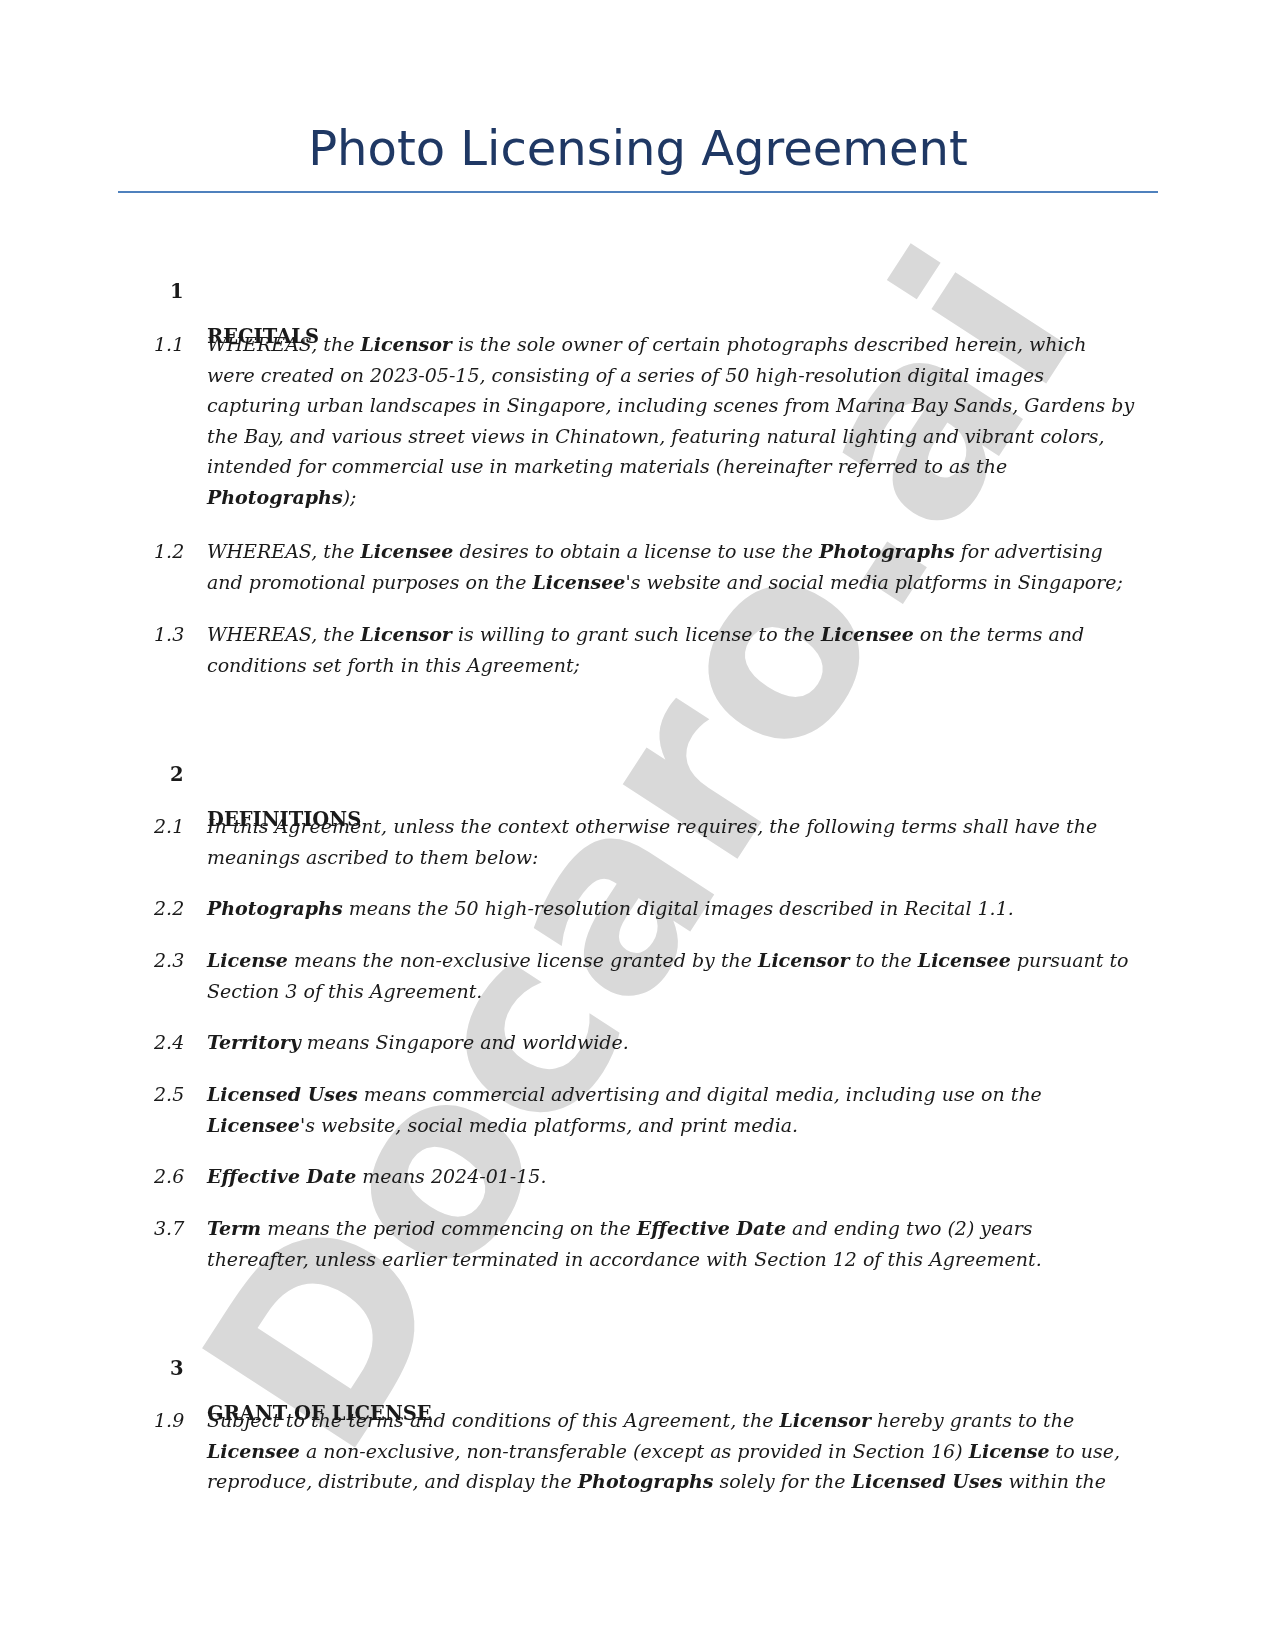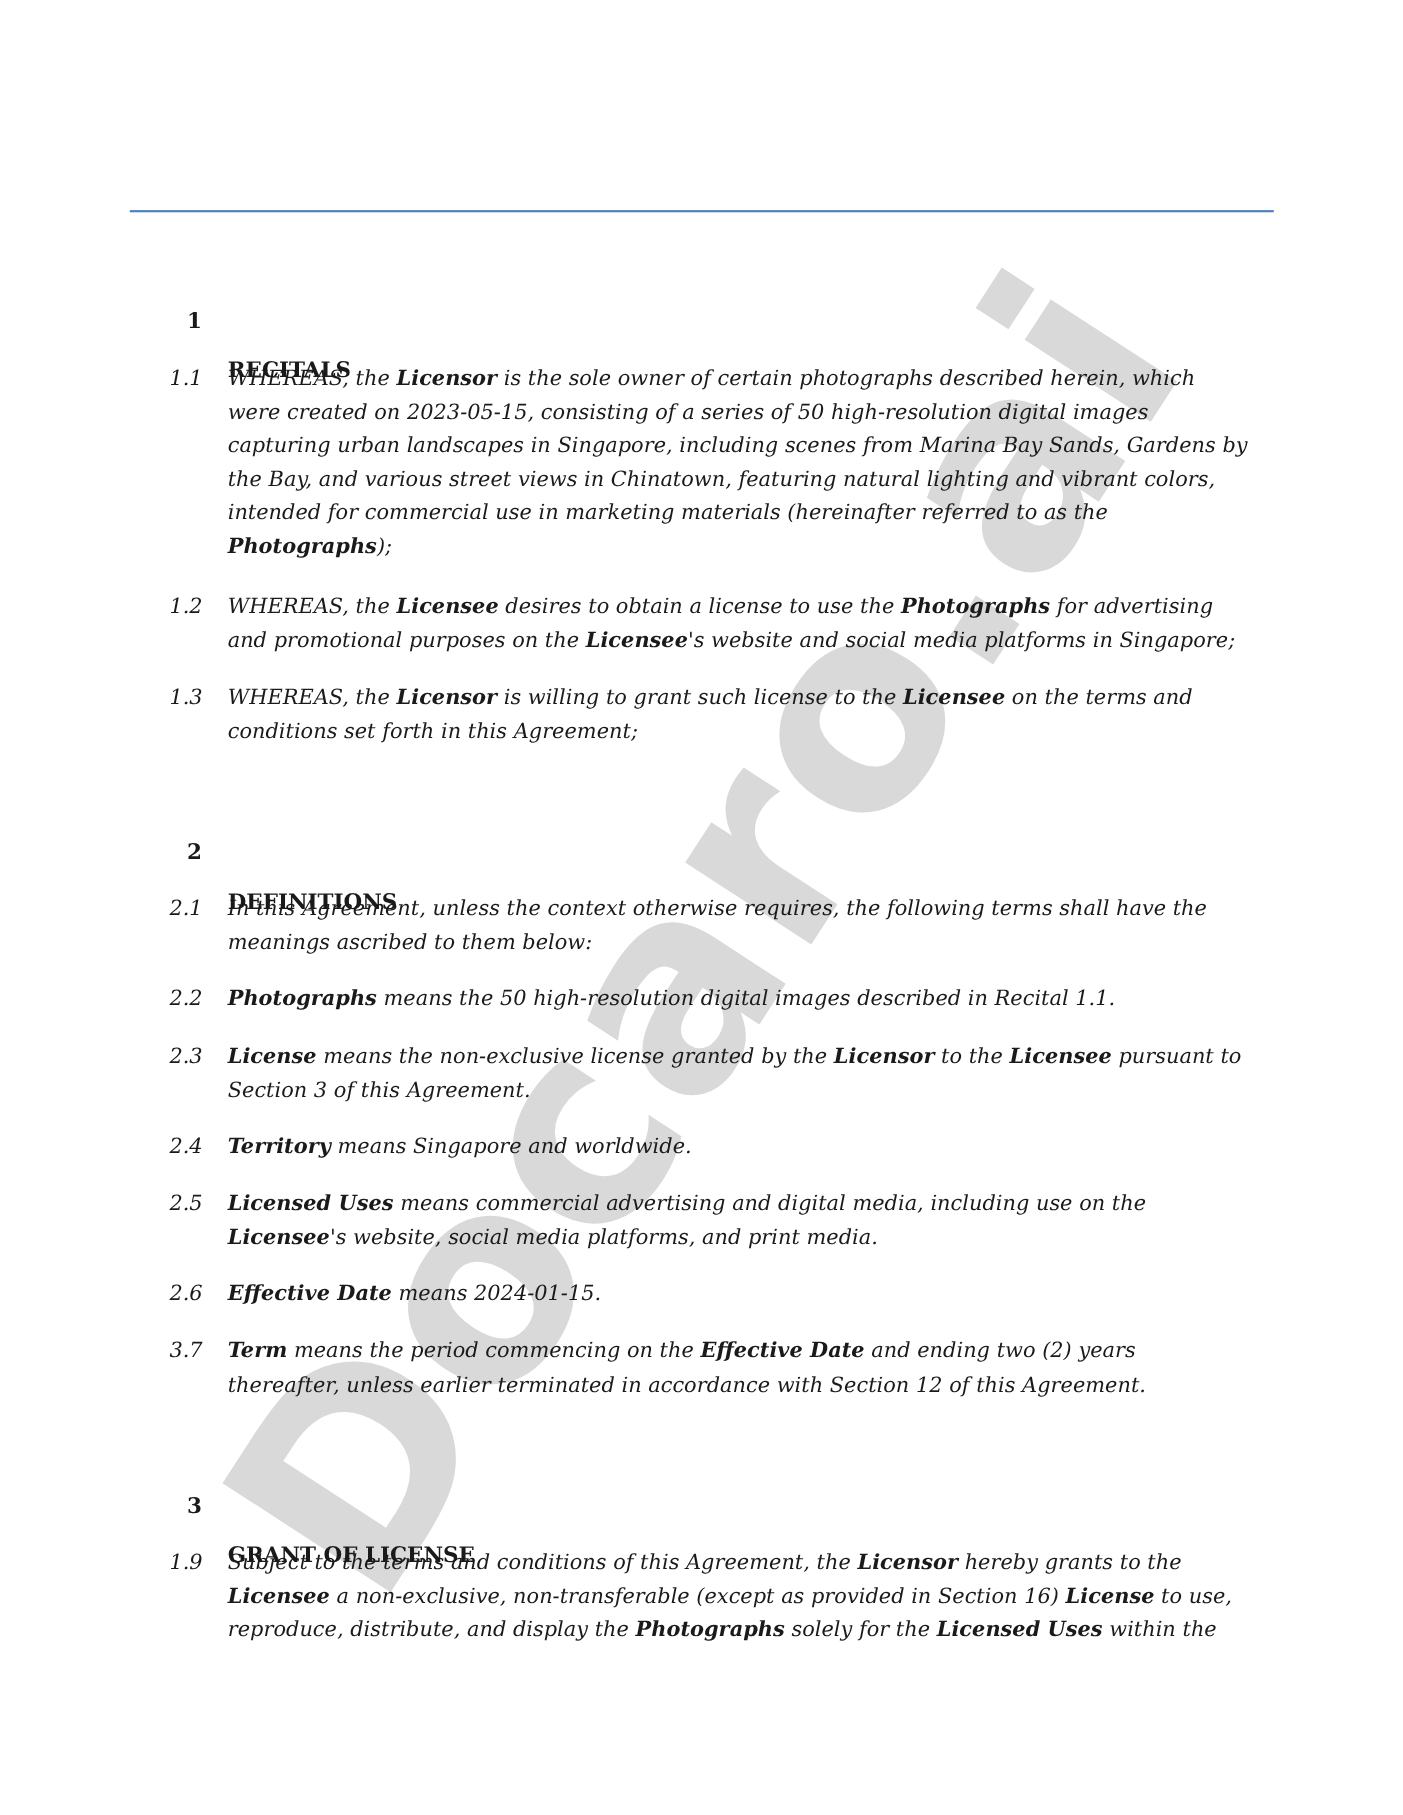--- a/index.html
+++ b/index.html
@@ -27,20 +27,21 @@
     .clause .num { position: absolute; left: 154px; font-style: italic; }
     .clause .body { position: absolute; left: 207px; width: 930px; font-style: italic; }
     b { font-weight: bold; }
   </style>
 </head>
 <body>
 
 <div class="page">
   <div class="watermark">Docaro.ai</div>
 
+  <div class="title">Photo Licensing Agreement</div>
   <div class="title-rule"></div>
 
   <div class="content">
 
     <div class="heading" style="top:277px;">
       <span class="num">1</span>
       <span class="txt">RECITALS</span>
     </div>
     <div class="clause" style="top:329px;">
       <span class="num">1.1</span>

